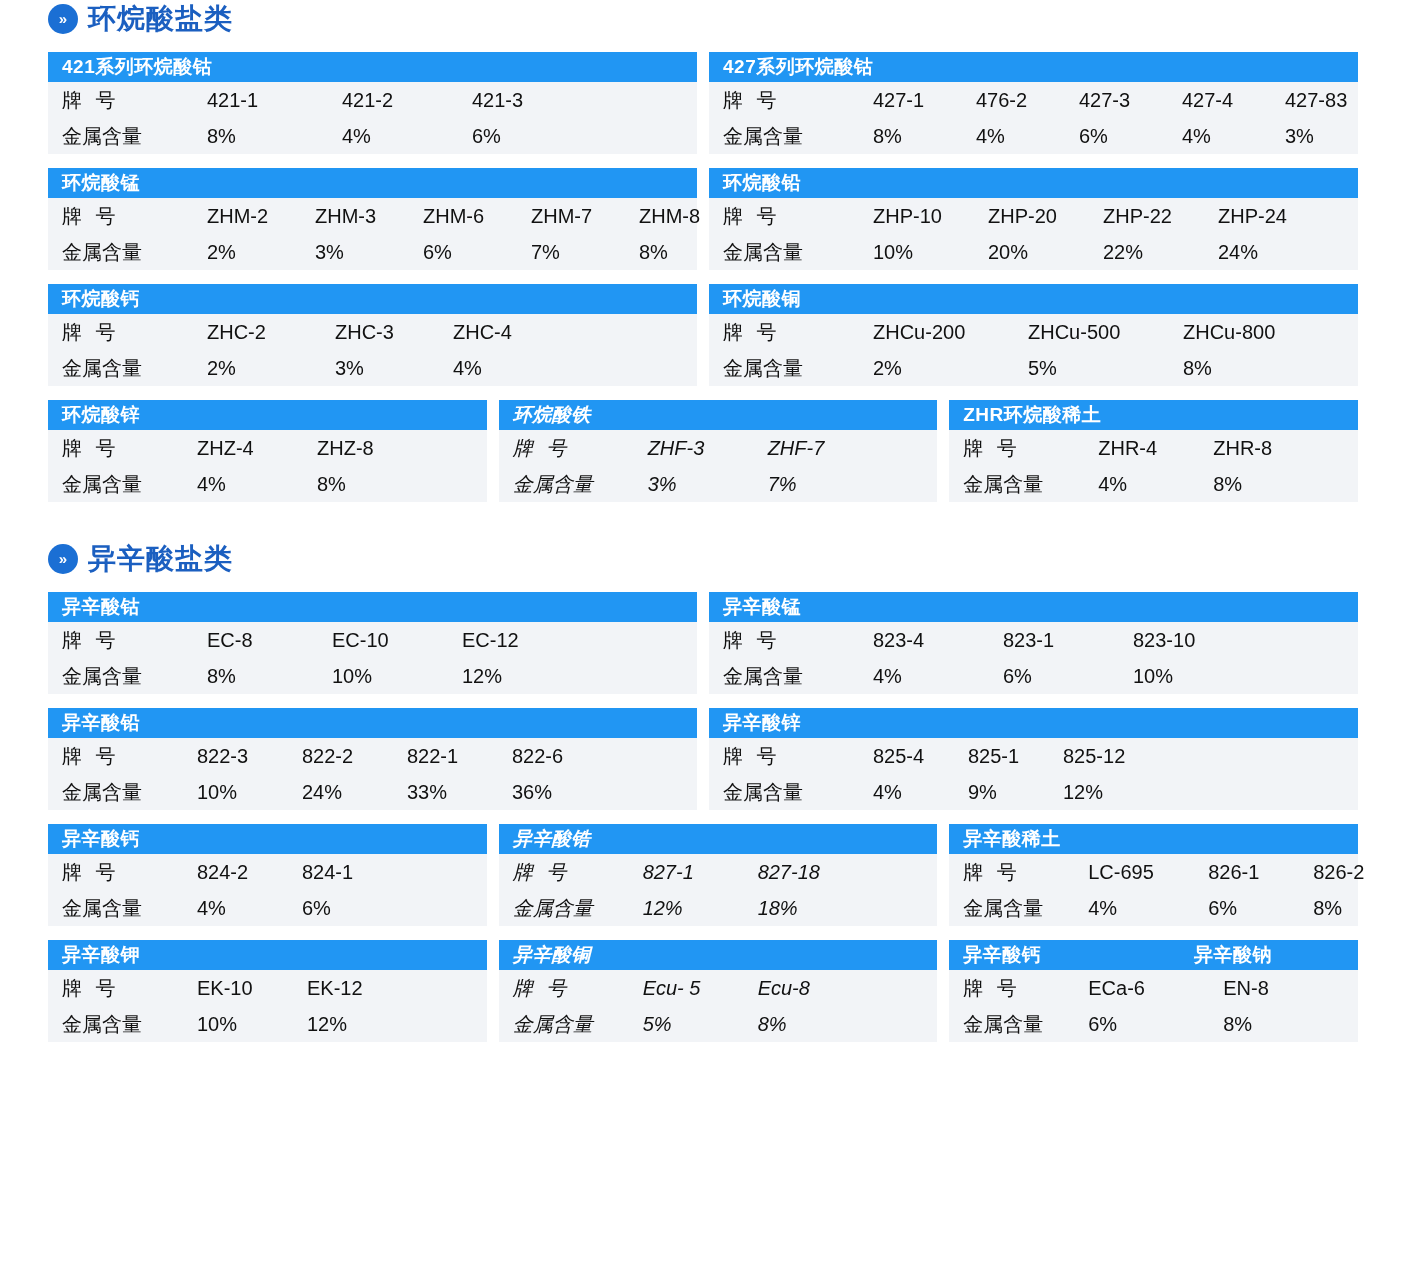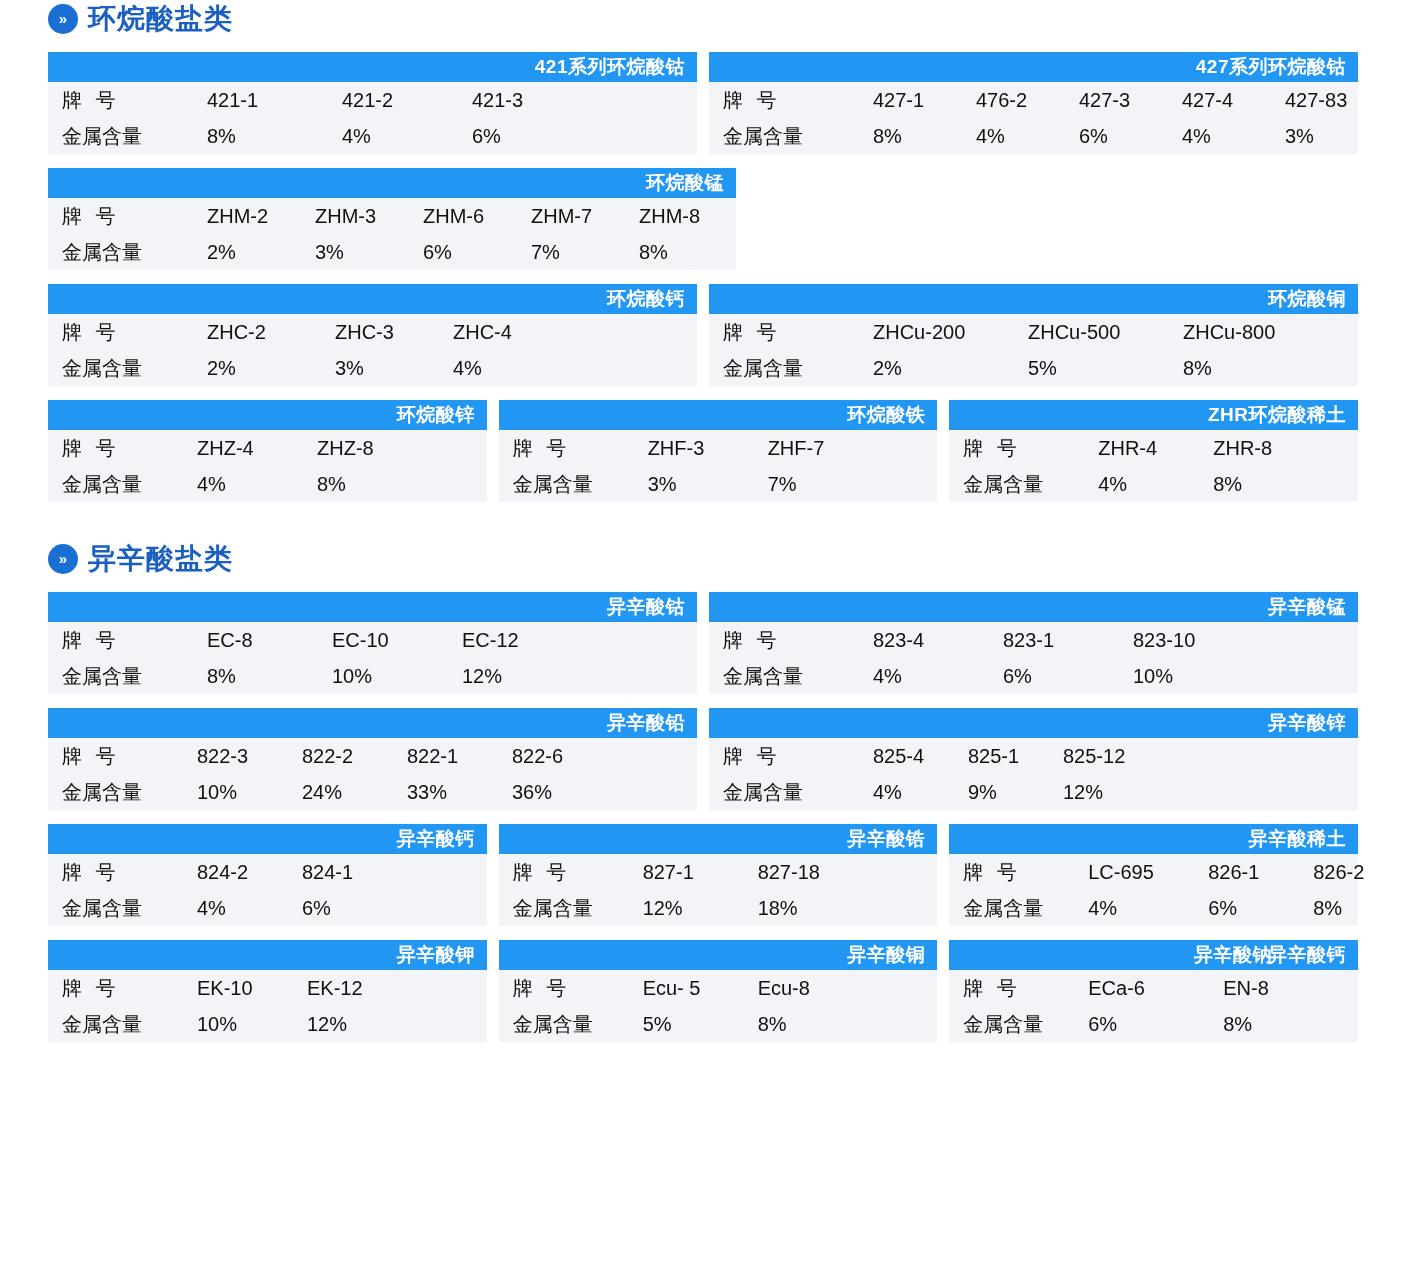--- a/index.html
+++ b/index.html
@@ -58,35 +58,34 @@
     gap: 12px;
     margin: 0 48px 14px 48px;
     align-items: flex-start;
   }
   .card {
     background: #f2f4f7;
     box-sizing: border-box;
   }
   .card.w-half { width: 688px; }
   .card.w-1 { width: 455px; }
-  .card.w-2 { width: 455px; }
+  .card.w-2 { width: 455px; font-style: italic; }
   .card.w-3 { width: 424px; }
 
   .card-title {
     background: #2196f3;
     color: #ffffff;
     font-size: 19px;
     font-weight: bold;
-    padding: 5px 12px 6px 14px;
+    padding: 5px 0 6px 14px;
     letter-spacing: 0.5px;
     position: relative;
     height: 30px;
     box-sizing: border-box;
     line-height: 20px;
-    text-align: right;
   }
   .card-title .right-title {
     position: absolute;
     right: 86px;
     top: 5px;
   }
 
   table.kv {
     width: 100%;
     border-collapse: collapse;
@@ -187,20 +186,41 @@
           <td>2%</td>
           <td>3%</td>
           <td>6%</td>
           <td>7%</td>
           <td>8%</td>
         </tr>
       </tbody>
         </table>
     </div>
 
+    <div class="card w-half">
+      <div class="card-title">环烷酸铅</div>
+      <table class="kv">
+        <tbody>
+            <tr>
+          <td class="lab" style="width:150px">牌 号</td>
+          <td style="width:115px">ZHP-10</td>
+          <td style="width:115px">ZHP-20</td>
+          <td style="width:115px">ZHP-22</td>
+          <td>ZHP-24</td>
+        </tr>
+        <tr>
+          <td class="lab2">金属含量</td>
+          <td>10%</td>
+          <td>20%</td>
+          <td>22%</td>
+          <td>24%</td>
+        </tr>
+      </tbody>
+        </table>
+    </div>
   </div>
 
   <div class="row">
     <div class="card w-half">
       <div class="card-title">环烷酸钙</div>
       <table class="kv">
         <tbody>
             <tr>
           <td class="lab" style="width:145px">牌 号</td>
           <td style="width:128px">ZHC-2</td>

